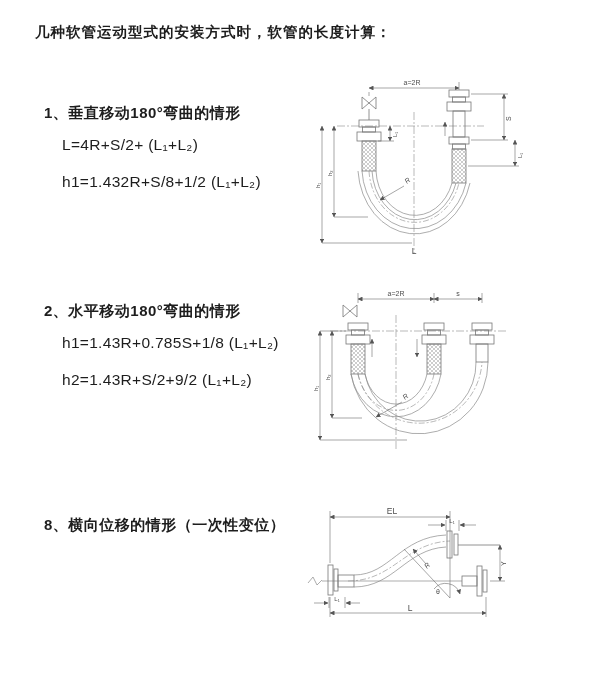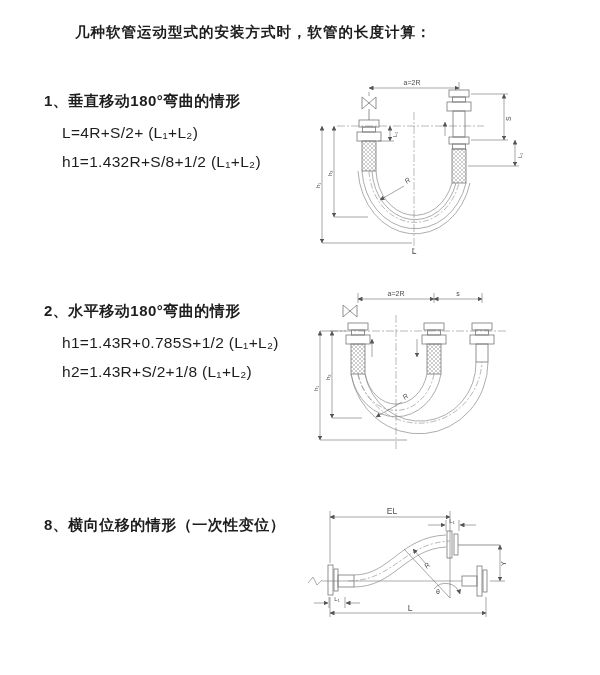--- a/index.html
+++ b/index.html
@@ -1,25 +1,25 @@
 <!DOCTYPE html>
 <html><head>
 <meta charset="utf-8">
 <style>
   html,body{margin:0;padding:0;}
   body{
     width:600px;height:675px;position:relative;background:#ffffff;
     font-family:"Liberation Sans","DejaVu Sans",sans-serif;color:#1d1d1d;overflow:hidden;
   }
   .abs{position:absolute;}
-  .page-title{left:35px;top:23px;font-size:14.5px;font-weight:700;letter-spacing:1px;margin-left:40px;}
+  .page-title{left:35px;top:23px;font-size:14.5px;font-weight:700;letter-spacing:1px;}
   .section{left:44px;}
   .sec-heading{font-size:15px;font-weight:700;letter-spacing:.5px;margin:0 0 8px 0;}
-  .formula{font-size:15.5px;font-weight:400;margin:0 0 0 18px;line-height:28.5px;letter-spacing:.3px;}
-  #sec1{top:92px;}
+  .formula{font-size:15.5px;font-weight:400;margin:8px 0 0 18px;line-height:28.5px;letter-spacing:.3px;}
+  #sec1{top:104px;}
   #sec2{top:302px;}
   #sec3{top:516px;}
   svg{position:absolute;overflow:visible;}
   svg .geo{stroke:#777;stroke-width:.8;fill:none;}
   svg .geo2{stroke:#8a8a8a;stroke-width:.7;fill:none;}
   svg .dim{stroke:#6b6b6b;stroke-width:.6;fill:none;}
   svg .cl{stroke:#8a8a8a;stroke-width:.6;fill:none;stroke-dasharray:8 2 2 2;}
   svg .clarc{stroke:#8a8a8a;stroke-width:.6;fill:none;stroke-dasharray:6 2 2 2;}
   svg text{fill:#4d4d4d;font-family:"Liberation Sans","DejaVu Sans",sans-serif;}
   svg .lbl{font-size:7px;}
@@ -32,22 +32,22 @@
 <div class="abs page-title">几种软管运动型式的安装方式时，软管的长度计算：</div>
 
 <div class="abs section" id="sec1">
   <div class="sec-heading">1、垂直移动180°弯曲的情形</div>
   <div class="formula">L=4R+S/2+ (L₁+L₂)</div>
   <div class="formula">h1=1.432R+S/8+1/2 (L₁+L₂)</div>
 </div>
 
 <div class="abs section" id="sec2">
   <div class="sec-heading">2、水平移动180°弯曲的情形</div>
-  <div class="formula">h1=1.43R+0.785S+1/2 (L₁+L₂)</div>
-  <div class="formula">h2=1.43R+S/2+1/8 (L₁+L₂)</div>
+  <div class="formula">h1=1.43R+0.785S+1/8 (L₁+L₂)</div>
+  <div class="formula">h2=1.43R+S/2+9/2 (L₁+L₂)</div>
 </div>
 
 <div class="abs section" id="sec3">
   <div class="sec-heading">8、横向位移的情形（一次性变位）</div>
 </div>
 
 <svg style="left:312px;top:76px;" width="215" height="182" viewBox="0 0 215 182">
   <defs>
     <pattern id="braid1" width="4" height="4" patternUnits="userSpaceOnUse">
       <path d="M0,4 L4,0 M0,0 L4,4" stroke="#9a9a9a" stroke-width="0.5"></path>

